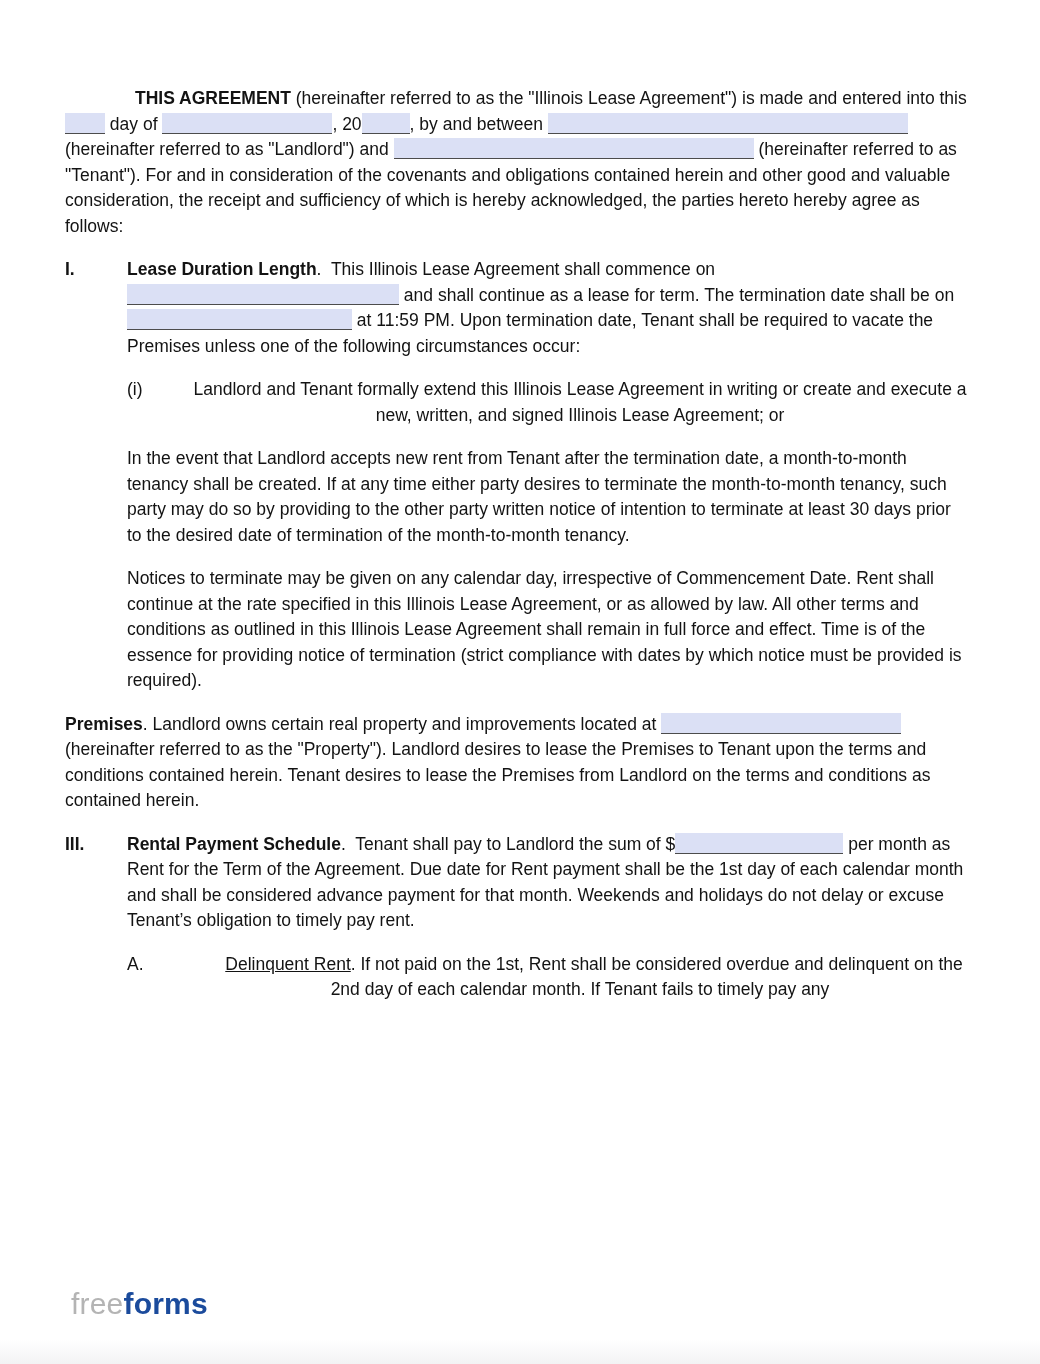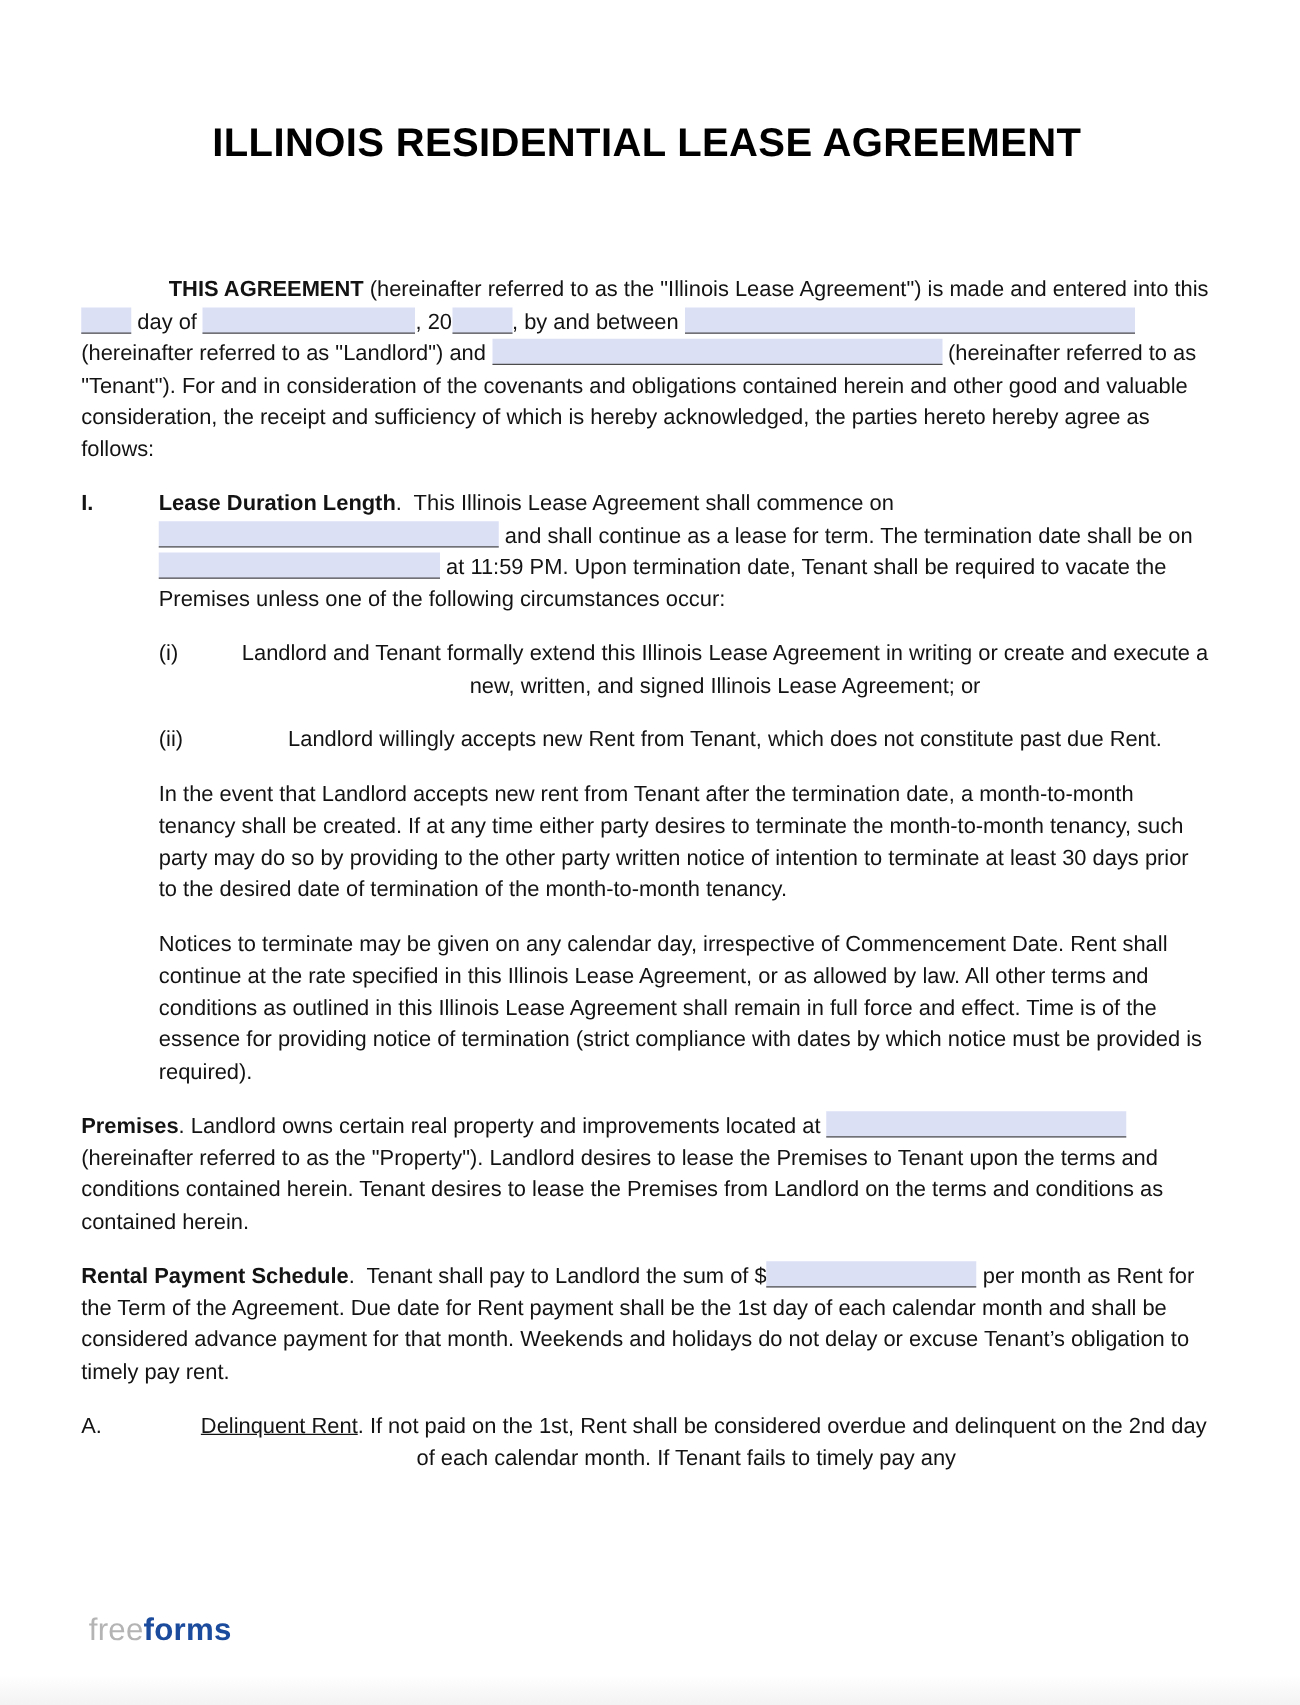--- a/index.html
+++ b/index.html
@@ -48,71 +48,67 @@
   .w170 { width:170px; }
   .w48  { width:48px; }
   .w360 { width:360px; }
   .w272 { width:272px; }
   .w225 { width:225px; }
   .w240 { width:240px; }
   .w168 { width:168px; }
   .footer {
     position:absolute;
     left:71px; top:1290px;
-    font-size:25px;
+    font-size:30px;
     line-height:28px;
     letter-spacing:0.2px;
   }
   .logo-free  { color:var(--logo-gray, #b4b4b4); font-weight:normal; }
   .logo-forms { color:var(--logo-blue, #1b4b9c); font-weight:bold; }
   .page-edge {
     position:absolute;
     left:0; right:0; bottom:0;
     height:24px;
     background:linear-gradient(#ffffff, #f3f3f4);
   }
 </style>
 </head>
 <body>
 
 <div class="page">
   <div class="content">
 
-    <h1 class="title">ILLINOIS RESIDENTIAL LEASE AGREEMENT</h1>
 
     <p class="para intro"><span class="b">THIS AGREEMENT</span><span> (hereinafter referred to as the "Illinois Lease Agreement") is made and entered into this </span><span class="blank w40"></span><span> day of </span><span class="blank w170"></span><span>, 20</span><span class="blank w48"></span><span>, by and between </span><span class="blank w360"></span><span> (hereinafter referred to as "Landlord") and </span><span class="blank w360"></span><span> (hereinafter referred to as "Tenant"). For and in consideration of the covenants and obligations contained herein and other good and valuable consideration, the receipt and sufficiency of which is hereby acknowledged, the parties hereto hereby agree as follows:</span></p>
 
     <div class="section">
       <div class="sec-num">I.</div>
       <div class="sec-body">
         <p class="para"><span class="b">Lease Duration Length</span><span>.&nbsp; This Illinois Lease Agreement shall commence on </span><span class="blank w272"></span><span> and shall continue as a lease for term. The termination date shall be on </span><span class="blank w225"></span><span> at 11:59 PM. Upon termination date, Tenant shall be required to vacate the Premises unless one of the following circumstances occur:</span></p>
 
         <div class="subitem">
           <div class="sub-num">(i)</div>
           <p class="sub-body">Landlord and Tenant formally extend this Illinois Lease Agreement in writing or create and execute a new, written, and signed Illinois Lease Agreement; or</p>
         </div>
 
-        <div class="subitem">
-          <div class="sub-num">(ii)</div>
-          <p class="sub-body">Landlord willingly accepts new Rent from Tenant, which does not constitute past due Rent.</p>
-        </div>
 
         <p class="para">In the event that Landlord accepts new rent from Tenant after the termination date, a month-to-month tenancy shall be created. If at any time either party desires to terminate the month-to-month tenancy, such party may do so by providing to the other party written notice of intention to terminate at least 30 days prior to the desired date of termination of the month-to-month tenancy.</p>
 
         <p class="para">Notices to terminate may be given on any calendar day, irrespective of Commencement Date. Rent shall continue at the rate specified in this Illinois Lease Agreement, or as allowed by law. All other terms and conditions as outlined in this Illinois Lease Agreement shall remain in full force and effect. Time is of the essence for providing notice of termination (strict compliance with dates by which notice must be provided is required).</p>
       </div>
     </div>
 
     <div class="section">
       <div class="sec-body">
         <p class="para"><span class="b">Premises</span><span>. Landlord owns certain real property and improvements located at </span><span class="blank w240"></span><span> (hereinafter referred to as the "Property"). Landlord desires to lease the Premises to Tenant upon the terms and conditions contained herein. Tenant desires to lease the Premises from Landlord on the terms and conditions as contained herein.</span></p>
       </div>
     </div>
 
     <div class="section">
+      <div class="sec-num">III.</div>
       <div class="sec-body">
         <p class="para"><span class="b">Rental Payment Schedule</span><span>.&nbsp; Tenant shall pay to Landlord the sum of $</span><span class="blank w168"></span><span> per month as Rent for the Term of the Agreement. Due date for Rent payment shall be the 1st day of each calendar month and shall be considered advance payment for that month. Weekends and holidays do not delay or excuse Tenant’s obligation to timely pay rent.</span></p>
 
         <div class="subitem">
           <div class="sub-num">A.</div>
           <p class="sub-body"><span class="u">Delinquent Rent</span><span>. If not paid on the 1st, Rent shall be considered overdue and delinquent on the 2nd day of each calendar month. If Tenant fails to timely pay any</span></p>
         </div>
       </div>
     </div>
 

